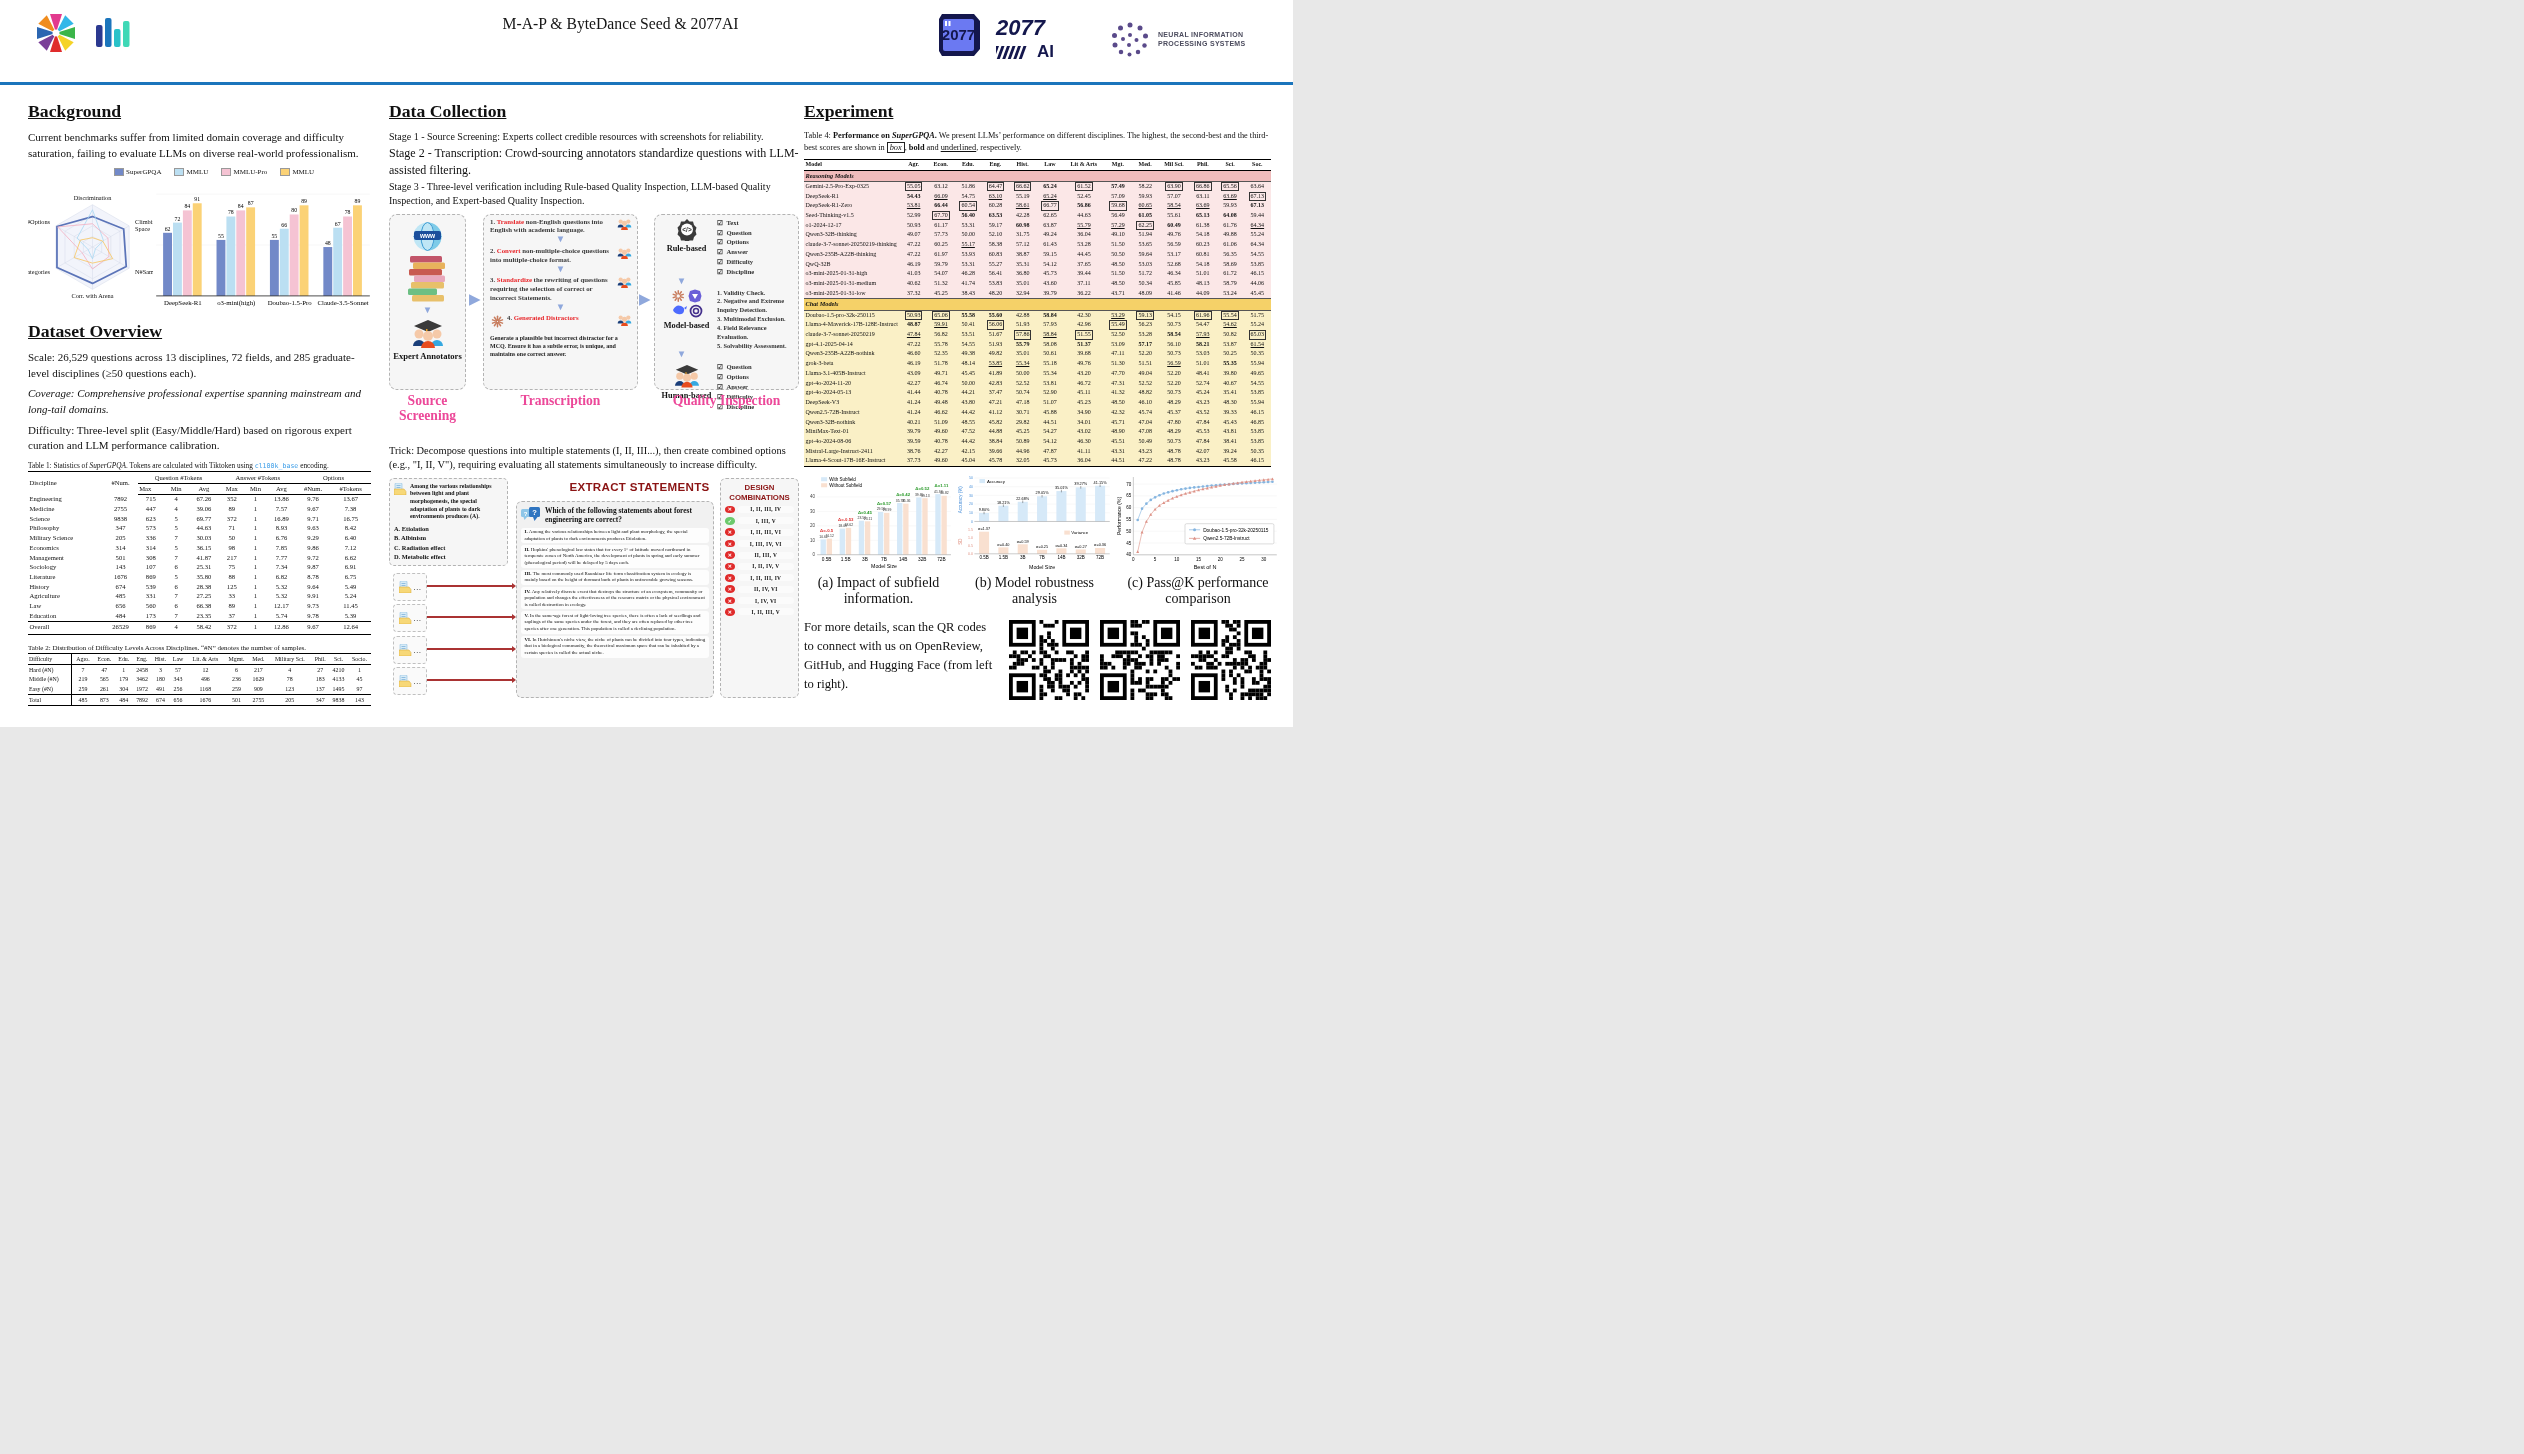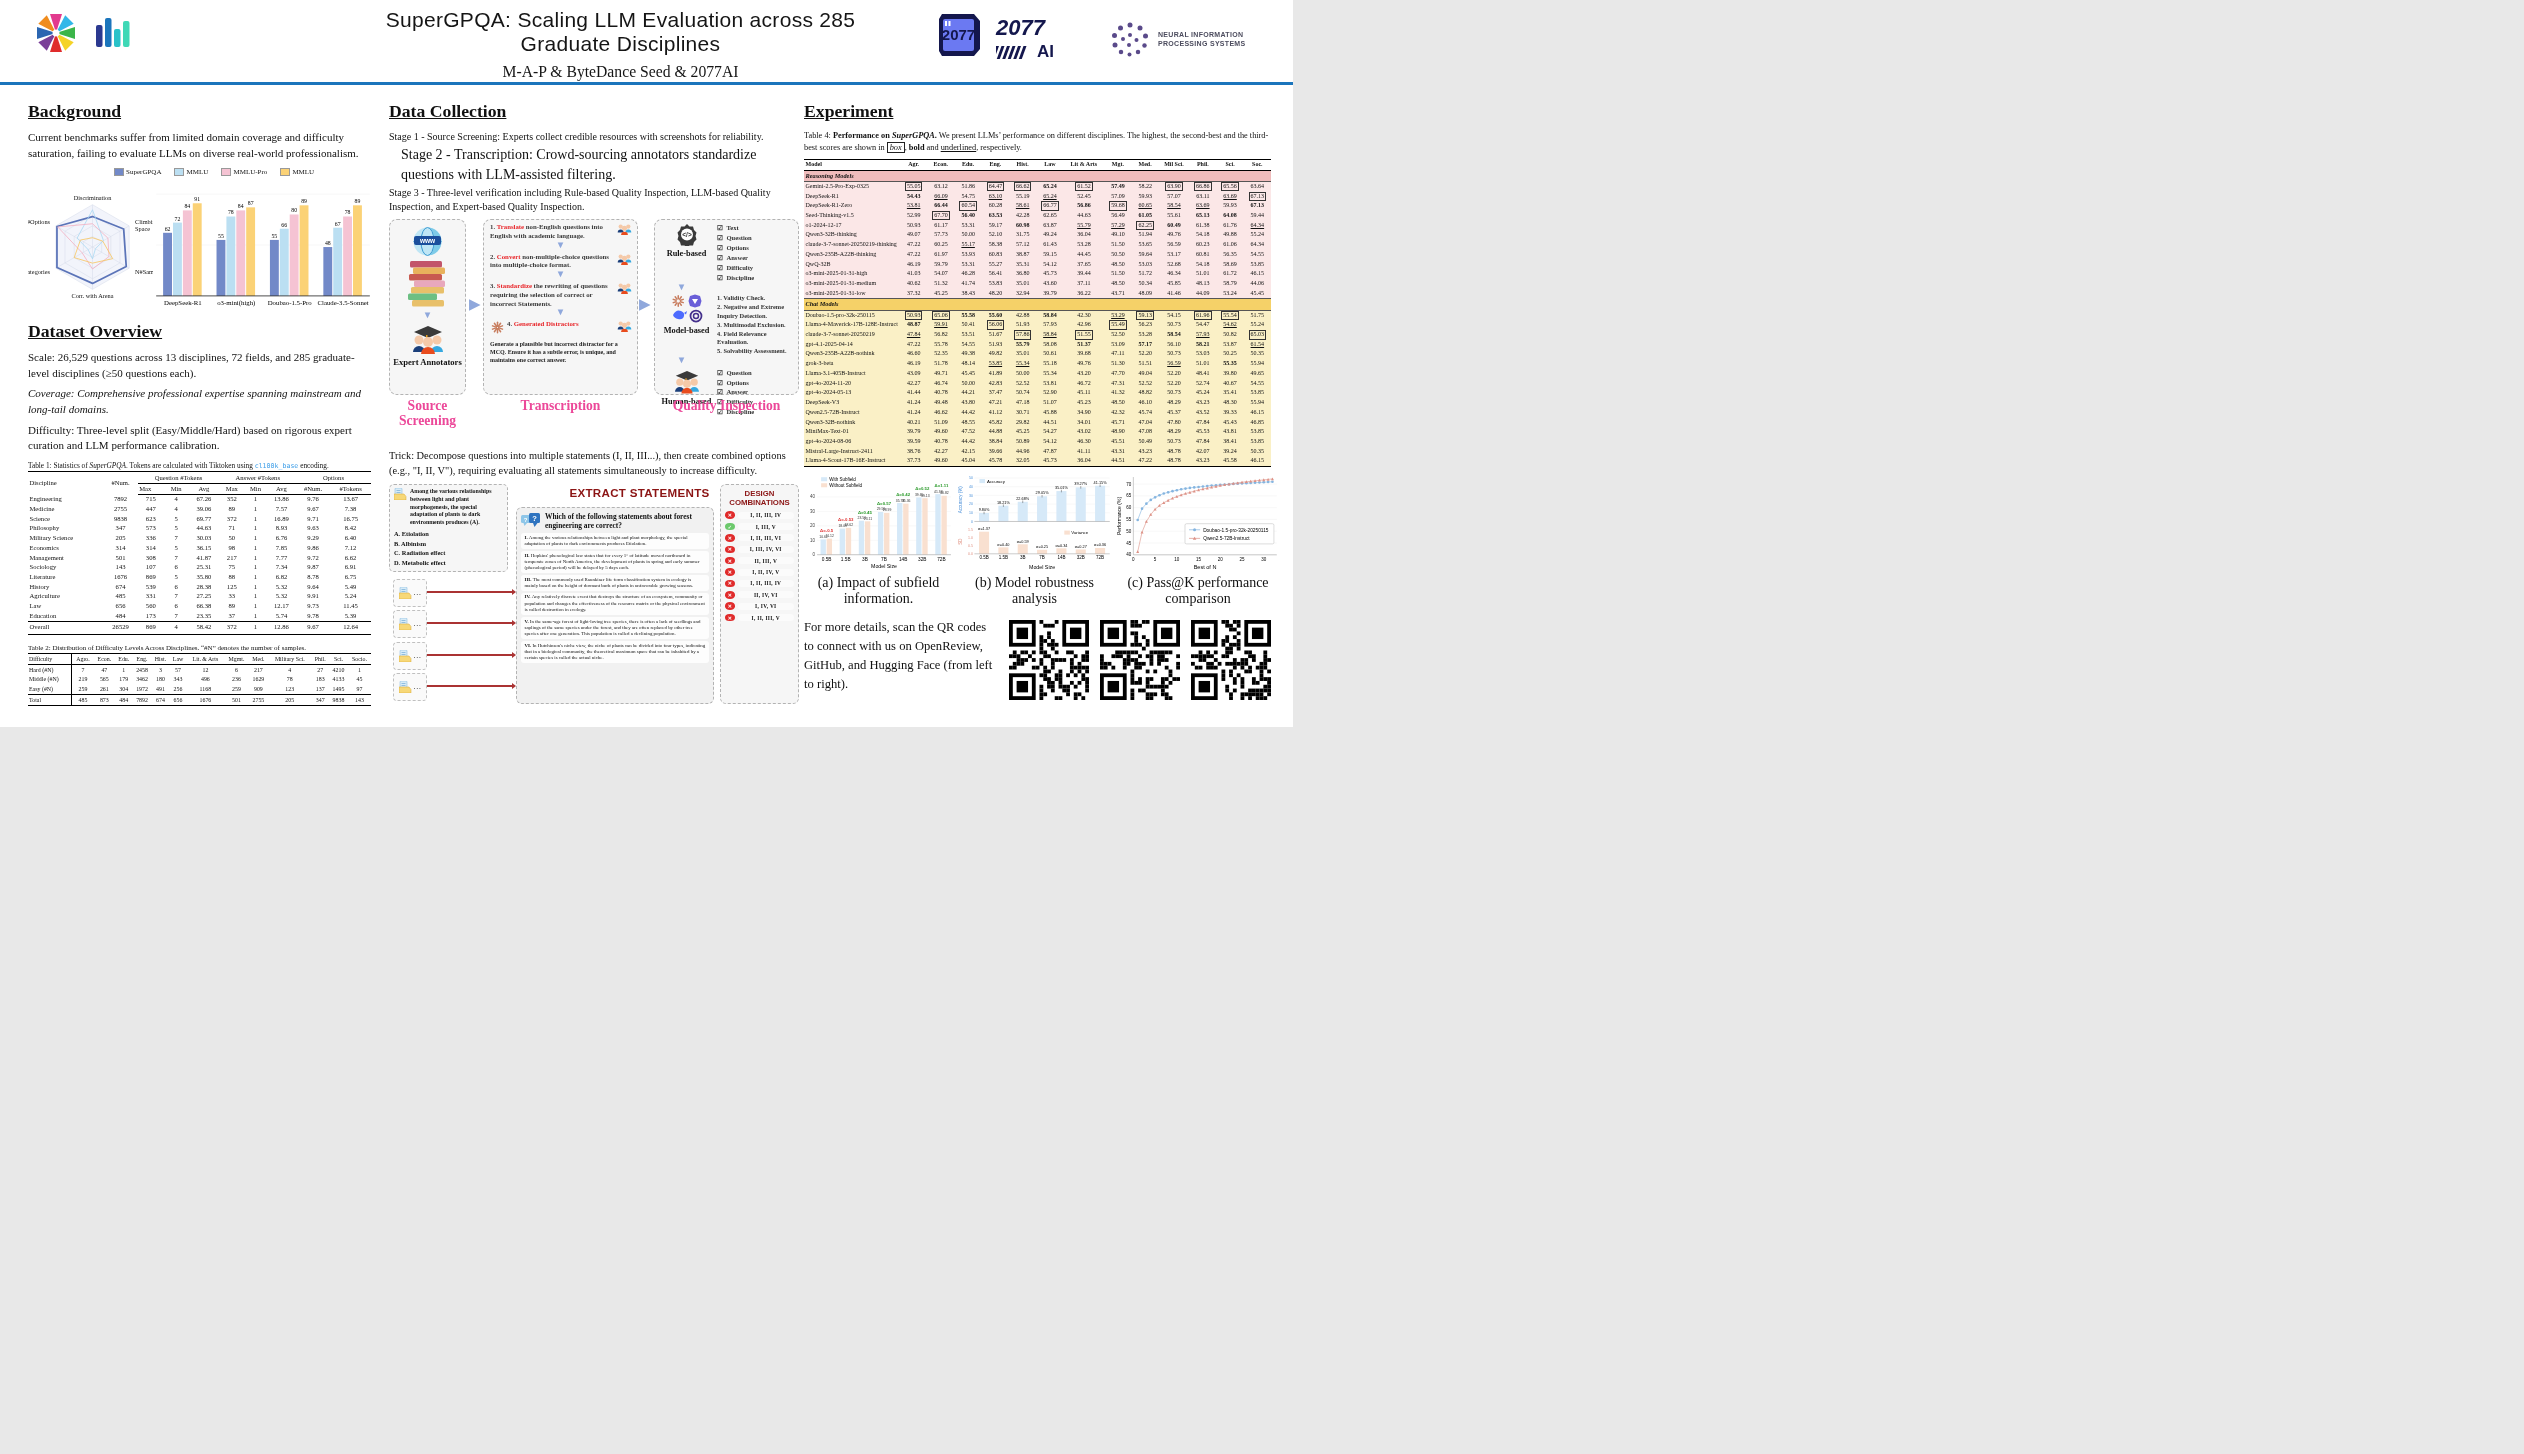--- a/index.html
+++ b/index.html
@@ -117,21 +117,20 @@
         <circle cx="0" cy="0" r="7" fill="#fff"></circle>
       </g>
     </svg>
     <svg class="logo" style="left:94px;top:16px;" width="39" height="35" viewBox="0 0 78 70">
       <rect x="4" y="18" width="13" height="44" rx="4" fill="#2b3990"></rect>
       <rect x="22" y="4" width="13" height="58" rx="4" fill="#1b75bc"></rect>
       <rect x="40" y="26" width="13" height="36" rx="4" fill="#29c2c9"></rect>
       <rect x="58" y="10" width="13" height="52" rx="4" fill="#3fd8b6"></rect>
     </svg>
     <div class="hdr-titles">
-      <div class="hdr-title">SuperGPQA: Scaling LLM Evaluation across 285 Graduate Disciplines</div>
       <div class="hdr-sub">M-A-P &amp; ByteDance Seed &amp; 2077AI</div>
     </div>
     <svg class="logo" style="left:935px;top:11px;" width="48" height="48" viewBox="0 0 96 96">
       <path d="M14 6 h64 l12 14 v56 l-12 14 h-64 l-6 -10 v-64 z" fill="#14174d"></path>
       <rect x="16" y="16" width="62" height="64" rx="4" fill="#6b79f2"></rect>
       <text x="47" y="58" text-anchor="middle" font-family="DejaVu Sans Mono, monospace" font-size="30" font-weight="bold" fill="#14174d">2077</text>
       <rect x="20" y="20" width="4" height="10" fill="#fff"></rect>
         <rect x="27" y="20" width="4" height="10" fill="#fff"></rect>
     </svg>
     <div class="logo" style="left:996px;top:17px;width:76px;">
@@ -548,21 +547,21 @@
             <td>9838</td>
             <td>143</td>
           </tr>
         </tbody>
       </table>
   </section>
 
   <section class="col col-mid">
     <h2 class="sec">Data Collection</h2>
     <p class="body" style="font-size:10px;margin:3px 0 0 0;">Stage 1 - Source Screening: Experts collect credible resources with screenshots for reliability.</p>
-    <p class="body" style="font-size:14px;margin:1px 0 0 12px;">Stage 2 - Transcription: Crowd-sourcing annotators standardize questions with LLM-assisted filtering.</p>
+    <p class="body" style="font-size:12px;margin:1px 0 0 0;">Stage 2 - Transcription: Crowd-sourcing annotators standardize questions with LLM-assisted filtering.</p>
     <p class="body" style="font-size:10px;margin:1px 0 0 0;">Stage 3 - Three-level verification including Rule-based Quality Inspection, LLM-based Quality Inspection, and Expert-based Quality Inspection.</p>
 
     <div class="pipe">
 
       <div class="panel" style="left:0;top:0;width:77px;height:176px;">
         <div class="srccontent">
           <svg width="31" height="31" viewBox="0 0 62 62">
             <circle cx="31" cy="31" r="28" fill="#bfe6f5"></circle>
             <path d="M31 3 a28 28 0 0 1 0 56 a14 28 0 0 0 0 -56z" fill="#7ecbe8"></path>
             <ellipse cx="31" cy="31" rx="13" ry="28" fill="none" stroke="#3a9ad2" stroke-width="2"></ellipse>

